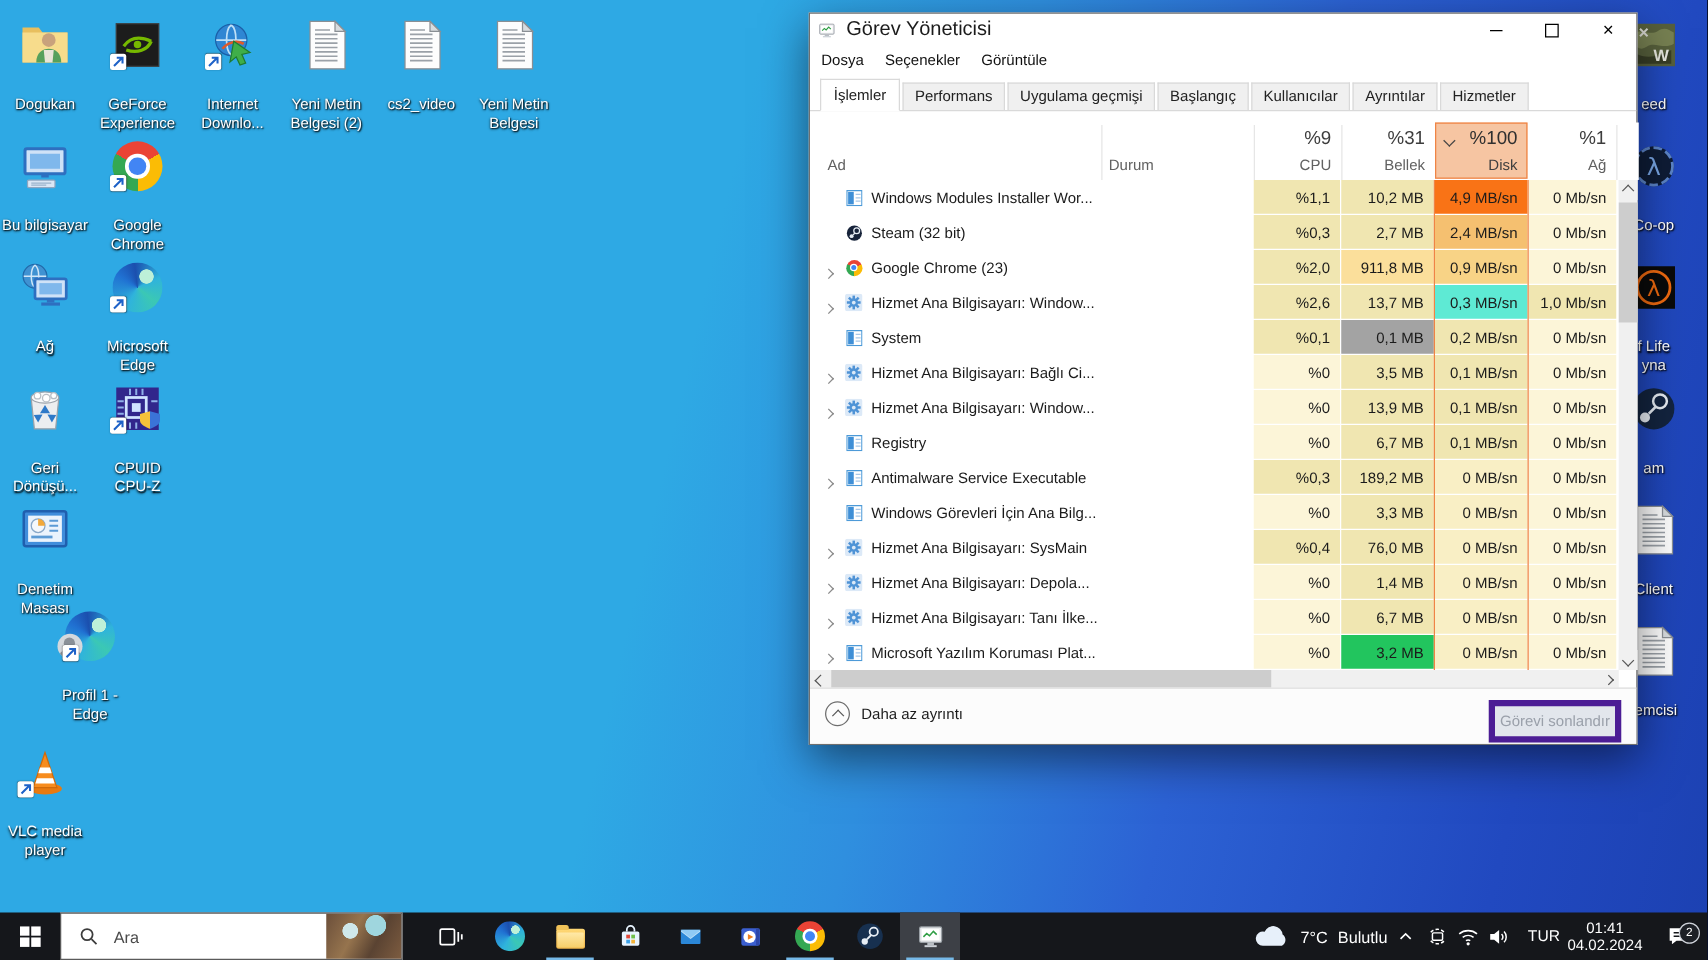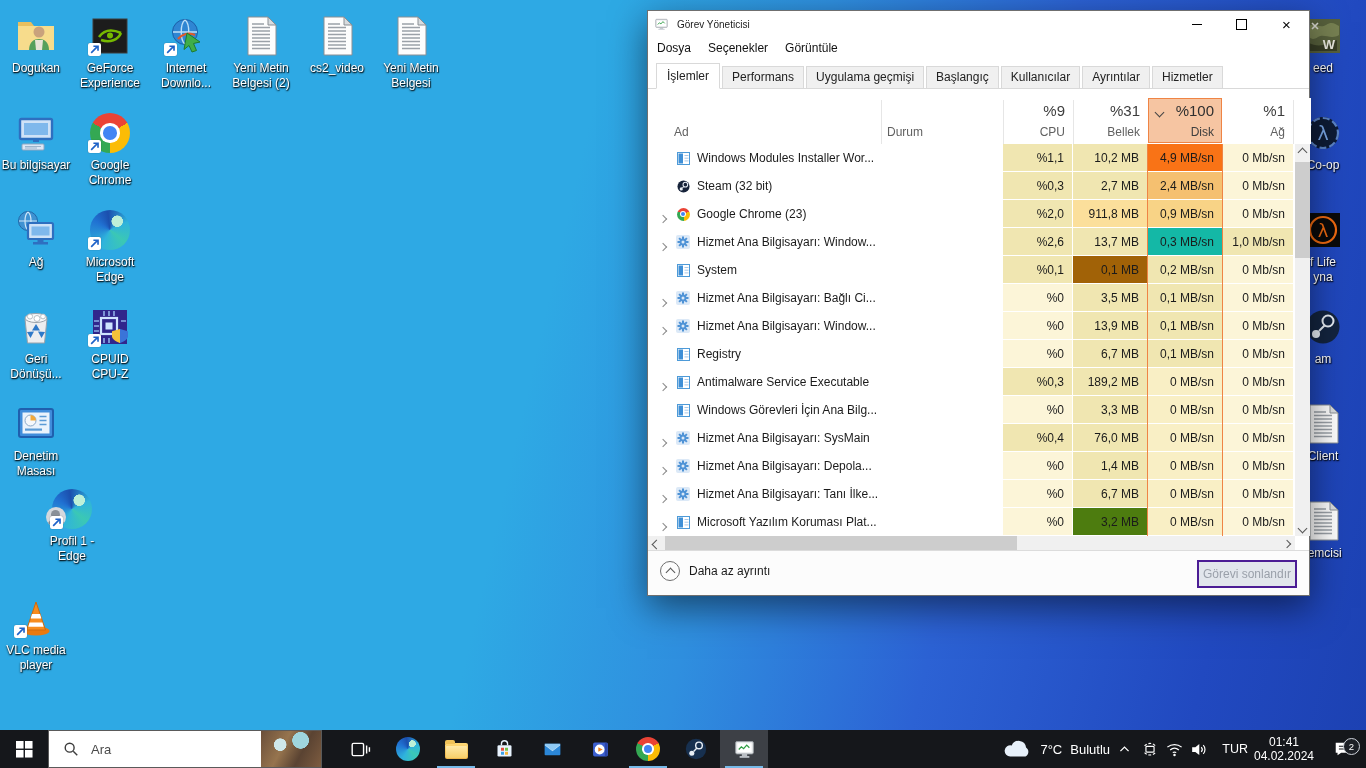--- a/index.html
+++ b/index.html
@@ -3,40 +3,40 @@
 <meta charset="utf-8">
 <style>
   html,body{margin:0;padding:0;background:#000;}
   #stage{position:relative;width:1366px;height:768px;overflow:hidden;
          font-family:"Liberation Sans",sans-serif;-webkit-font-smoothing:antialiased;}
   
   .desktop{position:absolute;inset:0;
     background:linear-gradient(103deg,#2ea9e4 0%,#2ea9e4 40%,#2f8fdf 54%,#2c62d4 70%,#2149c0 88%,#1c41b2 100%);}
   .dicon-box{position:absolute;width:70px;text-align:center;cursor:default;}
   .dicon{position:relative;width:44px;height:42px;margin:0 auto;display:flex;align-items:flex-end;justify-content:center;}
-  .dlabel{margin-top:5px;font-size:12px;line-height:15px;color:#fff;white-space:pre-line;
+  .dlabel{margin-top:20px;font-size:12px;line-height:15px;color:#fff;white-space:pre-line;
           text-shadow:0 1px 2px rgba(0,0,0,.9),1px 1px 1px rgba(0,0,0,.7);}
   .sc-arrow{position:absolute;left:0;bottom:0;width:13px;height:13px;background:#fff;border-radius:2px;
             display:flex;align-items:center;justify-content:center;box-shadow:0 0 1px rgba(0,0,0,.5);}
   .chrome-ball{position:relative;width:40px;height:40px;border-radius:50%;
     background:conic-gradient(from -60deg,#ea4335 0 120deg,#fbbc05 0 240deg,#34a853 0 360deg);}
   .chrome-ball::before{content:"";position:absolute;inset:26%;background:#fff;border-radius:50%;}
   .chrome-ball::after{content:"";position:absolute;inset:33%;background:#4285f4;border-radius:50%;}
   .edge-ball{position:relative;width:40px;height:40px;border-radius:50%;
     background:radial-gradient(circle at 68% 28%,#bdf0d8 0 14%,rgba(0,0,0,0) 15%),
       conic-gradient(from 130deg,#3bc8b4,#2fb3dc 22%,#2071d2 48%,#1b4fae 62%,#2fb3dc 82%,#3bc8b4);}
   .avatar-dot{position:absolute;left:-4px;bottom:2px;width:20px;height:20px;border-radius:50%;background:#d4d8dd;overflow:hidden;}
   .avatar-dot::before{content:"";position:absolute;left:5px;top:3px;width:9px;height:9px;border-radius:50%;background:#8a9098;}
   .avatar-dot::after{content:"";position:absolute;left:2px;top:12px;width:16px;height:10px;border-radius:50%;background:#8a9098;}
   
   .tm{position:absolute;left:647px;top:10px;width:663px;height:586px;background:#fff;
       border:1px solid #6f6f6f;box-sizing:border-box;box-shadow:0 12px 34px rgba(0,0,0,.5);
       font-size:12px;color:#1b1b1b;z-index:5;}
   .tm-titlebar{position:absolute;left:0;top:0;right:0;height:26px;display:flex;align-items:center;}
-  .tm-title{margin-left:8px;font-size:10px;}
+  .tm-title{margin-left:8px;font-size:16px;}
   .tm-ticon{margin-left:6px;display:flex;}
   .capbtn{position:absolute;top:0;width:45px;height:26px;display:flex;align-items:center;justify-content:center;}
   .cb-min{right:90px}.cb-max{right:45px}.cb-close{right:0}
   .glyph-min{width:10px;height:1px;background:#000;}
   .glyph-max{width:9px;height:9px;border:1px solid #000;}
   .glyph-close{font-size:15px;line-height:15px;color:#000;}
   .tm-menubar{position:absolute;left:0;top:26px;right:0;height:22px;display:flex;align-items:center;padding-left:9px;gap:17px;}
   .menu-item{font-size:12px;color:#111;}
   .tm-tabbar{position:absolute;left:0;top:50px;right:0;height:27px;border-bottom:1px solid #d9d9d9;
              display:flex;align-items:flex-end;padding-left:8px;}
@@ -70,21 +70,21 @@
   .vthumb{position:absolute;left:0;width:15px;background:#cdcdcd;}
   .sarrow{position:absolute;width:15px;height:16px;display:flex;align-items:center;justify-content:center;background:#f0f0f0;}
   .hscroll{position:absolute;left:0;top:525px;width:647px;height:16px;background:#f0f0f0;}
   .hthumb{position:absolute;top:0;height:16px;background:#cdcdcd;}
   .hsarrow{position:absolute;top:0;width:16px;height:16px;display:flex;align-items:center;justify-content:center;}
   
   .tm-footer{position:absolute;left:0;right:0;bottom:0;height:44px;border-top:1px solid #dcdcdc;background:#fcfcfc;}
   .toggle{position:absolute;left:12px;top:10px;display:flex;align-items:center;gap:9px;}
   .circ{width:20px;height:20px;border-radius:50%;border:1.6px solid #6e6e6e;box-sizing:border-box;
         display:flex;align-items:center;justify-content:center;padding-top:2px;}
-  .endtask{position:absolute;right:12px;top:9px;width:96px;height:24px;background:#e2e6ec;border:2px solid #4c1d95;
+  .endtask{position:absolute;right:12px;top:9px;width:96px;height:24px;background:#e2e6ec;border:5px solid #4c1d95;
            color:#9aa0aa;font-size:12px;display:flex;align-items:center;justify-content:center;}
   .vline{position:absolute;width:1px;z-index:3;}
   
   .taskbar{position:absolute;left:0;bottom:0;width:1366px;height:38px;background:#15171b;z-index:20;display:block;}
   .tb-btn{position:absolute;top:0;height:38px;display:flex;align-items:center;justify-content:center;}
   .tb-start{left:0;width:48px;}
   .tb-search{position:absolute;left:48px;top:0;width:274px;height:38px;background:#fff;display:flex;align-items:center;border:1px solid #5a5a5a;box-sizing:border-box;}
   .tb-search .mag{margin-left:14px;display:flex;}
   .tb-search .ph{margin-left:12px;font-size:13px;color:#4a4a4a;flex:1;}
   .search-photo{width:60px;height:36px;
@@ -439,21 +439,21 @@
         <div class="tab">Kullanıcılar</div>
         <div class="tab">Ayrıntılar</div>
         <div class="tab">Hizmetler</div>
       </div>
 
     <div class="tm-colhead">
       <div class="hsep" style="left:233px"></div>
       <div class="hsep" style="left:355px"></div>
       <div class="hsep" style="left:425px"></div>
       <div class="hsep" style="left:645px"></div>
-      <div class="colname-left" style="left:26px">Ad</div>
+      <div class="colname-left" style="left:14px">Ad</div>
       <div class="colname-left" style="left:239px">Durum</div>
       <div class="usage" style="left:355px;width:62px">%9</div>
       <div class="colname" style="left:355px;width:62px">CPU</div>
       <div class="usage" style="left:425px;width:67px">%31</div>
       <div class="colname" style="left:425px;width:67px">Bellek</div>
       <div class="disk-headcell" style="background: rgb(246, 197, 162); border-color: rgb(239, 132, 69);">
         <span class="cv cv-down" style="position:absolute;left:7px;top:10px;border-color:#444"></span>
       </div>
       <div class="usage" style="left:500px;width:66px;color:#2f2f2f">%100</div>
       <div class="colname" style="left:500px;width:66px;color:#3f3f3f">Disk</div>
@@ -513,34 +513,34 @@
                 <rect x="6" y="1.5" width="2" height="11" transform="rotate(45 7 7)"></rect>
                 <rect x="6" y="1.5" width="2" height="11" transform="rotate(-45 7 7)"></rect>
               </g>
               <circle cx="7" cy="7" r="3.4" fill="#4f93d6"></circle>
               <circle cx="7" cy="7" r="1.5" fill="#dce9f7"></circle>
             </svg>
           </div>
           <div class="rtext">Hizmet Ana Bilgisayarı: Window...</div>
           <div class="val" style="left: 355px; width: 69px; background: rgb(240, 230, 177);">%2,6</div>
           <div class="val" style="left: 425px; width: 74px; background: rgb(240, 230, 177);">13,7 MB</div>
-          <div class="val" style="left: 500px; width: 74px; background: #14b8a6;">0,3 MB/sn</div>
+          <div class="val" style="left: 500px; width: 74px; background: #5eead4;">0,3 MB/sn</div>
           <div class="val" style="left: 575px; width: 70px; background: rgb(240, 230, 177);">1,0 Mb/sn</div>
         </div>
         <div class="row" style="top: 245px;">
           <div class="ricon">
             <svg width="13" height="13" viewBox="0 0 13 13">
               <rect x="0.5" y="0.5" width="12" height="12" fill="#fff" stroke="#4d9ad8"></rect>
               <rect x="1.5" y="1.5" width="4.5" height="10" fill="#3f8fd6"></rect>
               <path d="M7.5 3.5h4M7.5 6.2h4M7.5 8.9h4" stroke="#a8c8e8" stroke-width="1"></path>
             </svg>
           </div>
           <div class="rtext">System</div>
           <div class="val" style="left: 355px; width: 69px; background: rgb(240, 230, 177);">%0,1</div>
-          <div class="val" style="left: 425px; width: 74px; background: #a16207;">0,1 MB</div>
+          <div class="val" style="left: 425px; width: 74px; background: #a3a3a3;">0,1 MB</div>
           <div class="val" style="left: 500px; width: 74px; background: rgb(240, 230, 177);">0,2 MB/sn</div>
           <div class="val" style="left: 575px; width: 70px; background: rgb(252, 245, 216);">0 Mb/sn</div>
         </div>
         <div class="row" style="top: 273px;">
           <div class="rchev"><span class="cv cv-right"></span></div>
           <div class="ricon">
             <svg width="14" height="14" viewBox="0 0 14 14">
               <rect width="14" height="14" rx="2" fill="#dce9f7"></rect>
               <g fill="#4f93d6">
                 <rect x="6" y="1.5" width="2" height="11"></rect>
@@ -689,21 +689,21 @@
           <div class="rchev"><span class="cv cv-right"></span></div>
           <div class="ricon">
             <svg width="13" height="13" viewBox="0 0 13 13">
               <rect x="0.5" y="0.5" width="12" height="12" fill="#fff" stroke="#4d9ad8"></rect>
               <rect x="1.5" y="1.5" width="4.5" height="10" fill="#3f8fd6"></rect>
               <path d="M7.5 3.5h4M7.5 6.2h4M7.5 8.9h4" stroke="#a8c8e8" stroke-width="1"></path>
             </svg>
           </div>
           <div class="rtext">Microsoft Yazılım Koruması Plat...</div>
           <div class="val" style="left: 355px; width: 69px; background: rgb(252, 245, 216);">%0</div>
-          <div class="val" style="left: 425px; width: 74px; background: #4d7c0f;">3,2 MB</div>
+          <div class="val" style="left: 425px; width: 74px; background: #22c55e;">3,2 MB</div>
           <div class="val" style="left: 500px; width: 74px; background: rgb(249, 239, 197);">0 MB/sn</div>
           <div class="val" style="left: 575px; width: 70px; background: rgb(252, 245, 216);">0 Mb/sn</div>
         </div>
       </div>
     <div class="vline" style="left: 499px; top: 133px; height: 392px; background: rgb(239, 132, 69);"></div>
     <div class="vline" style="left: 574px; top: 133px; height: 392px; background: rgb(239, 132, 69);"></div>
 
     <div class="vscroll">
       <div class="sarrow" style="top:0">
           <span class="cv cv-up"></span>

